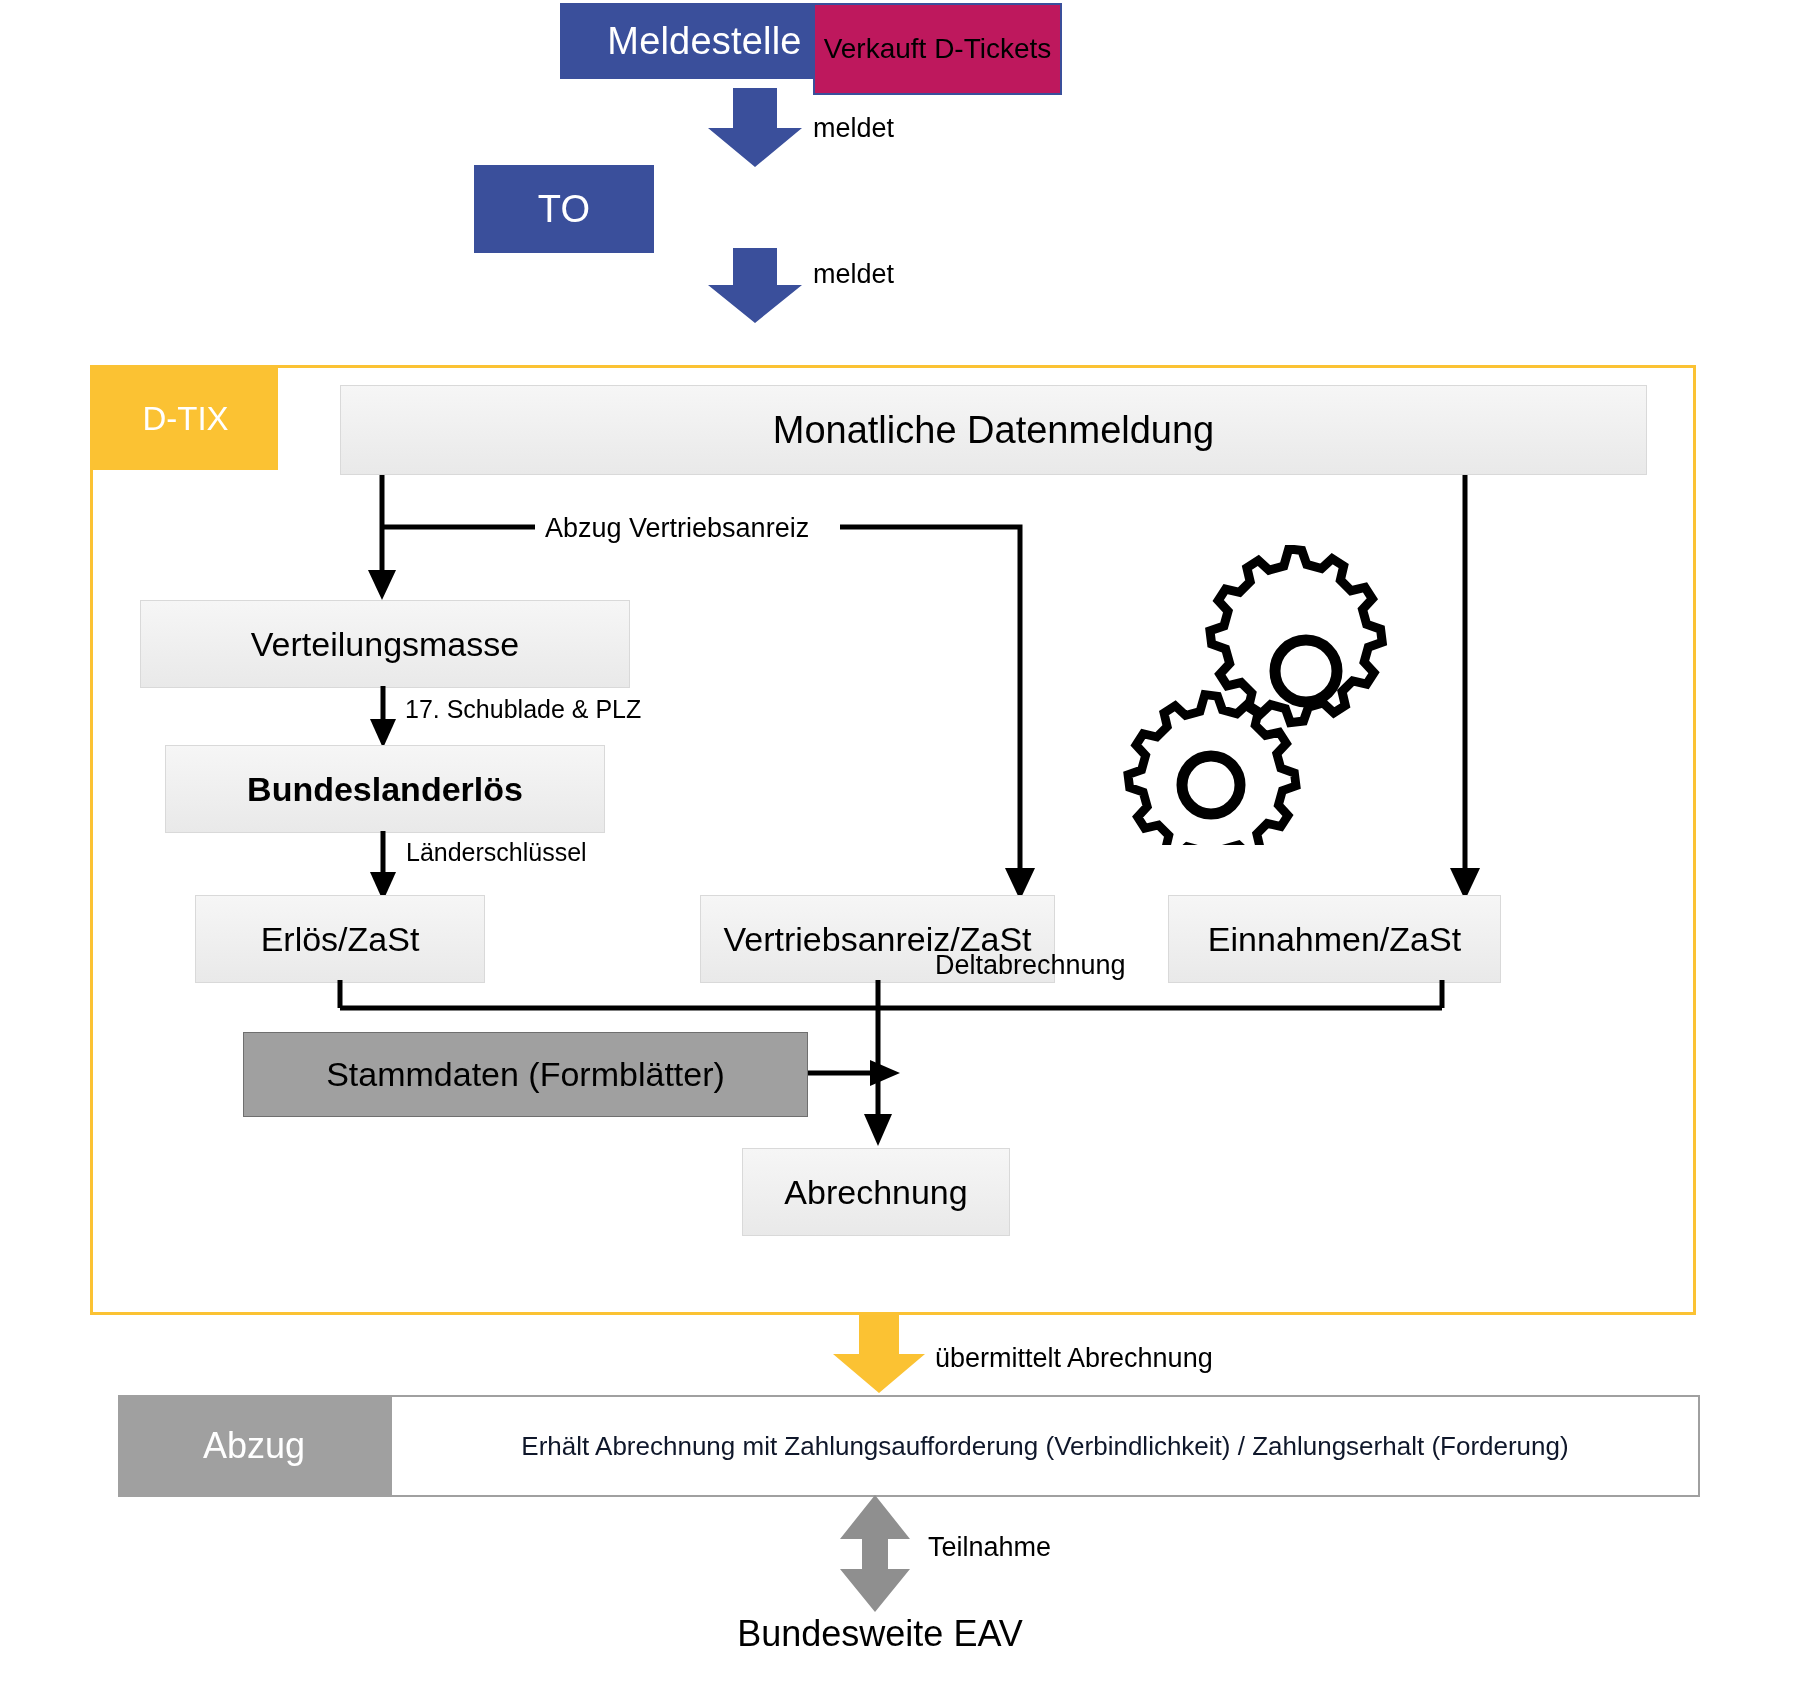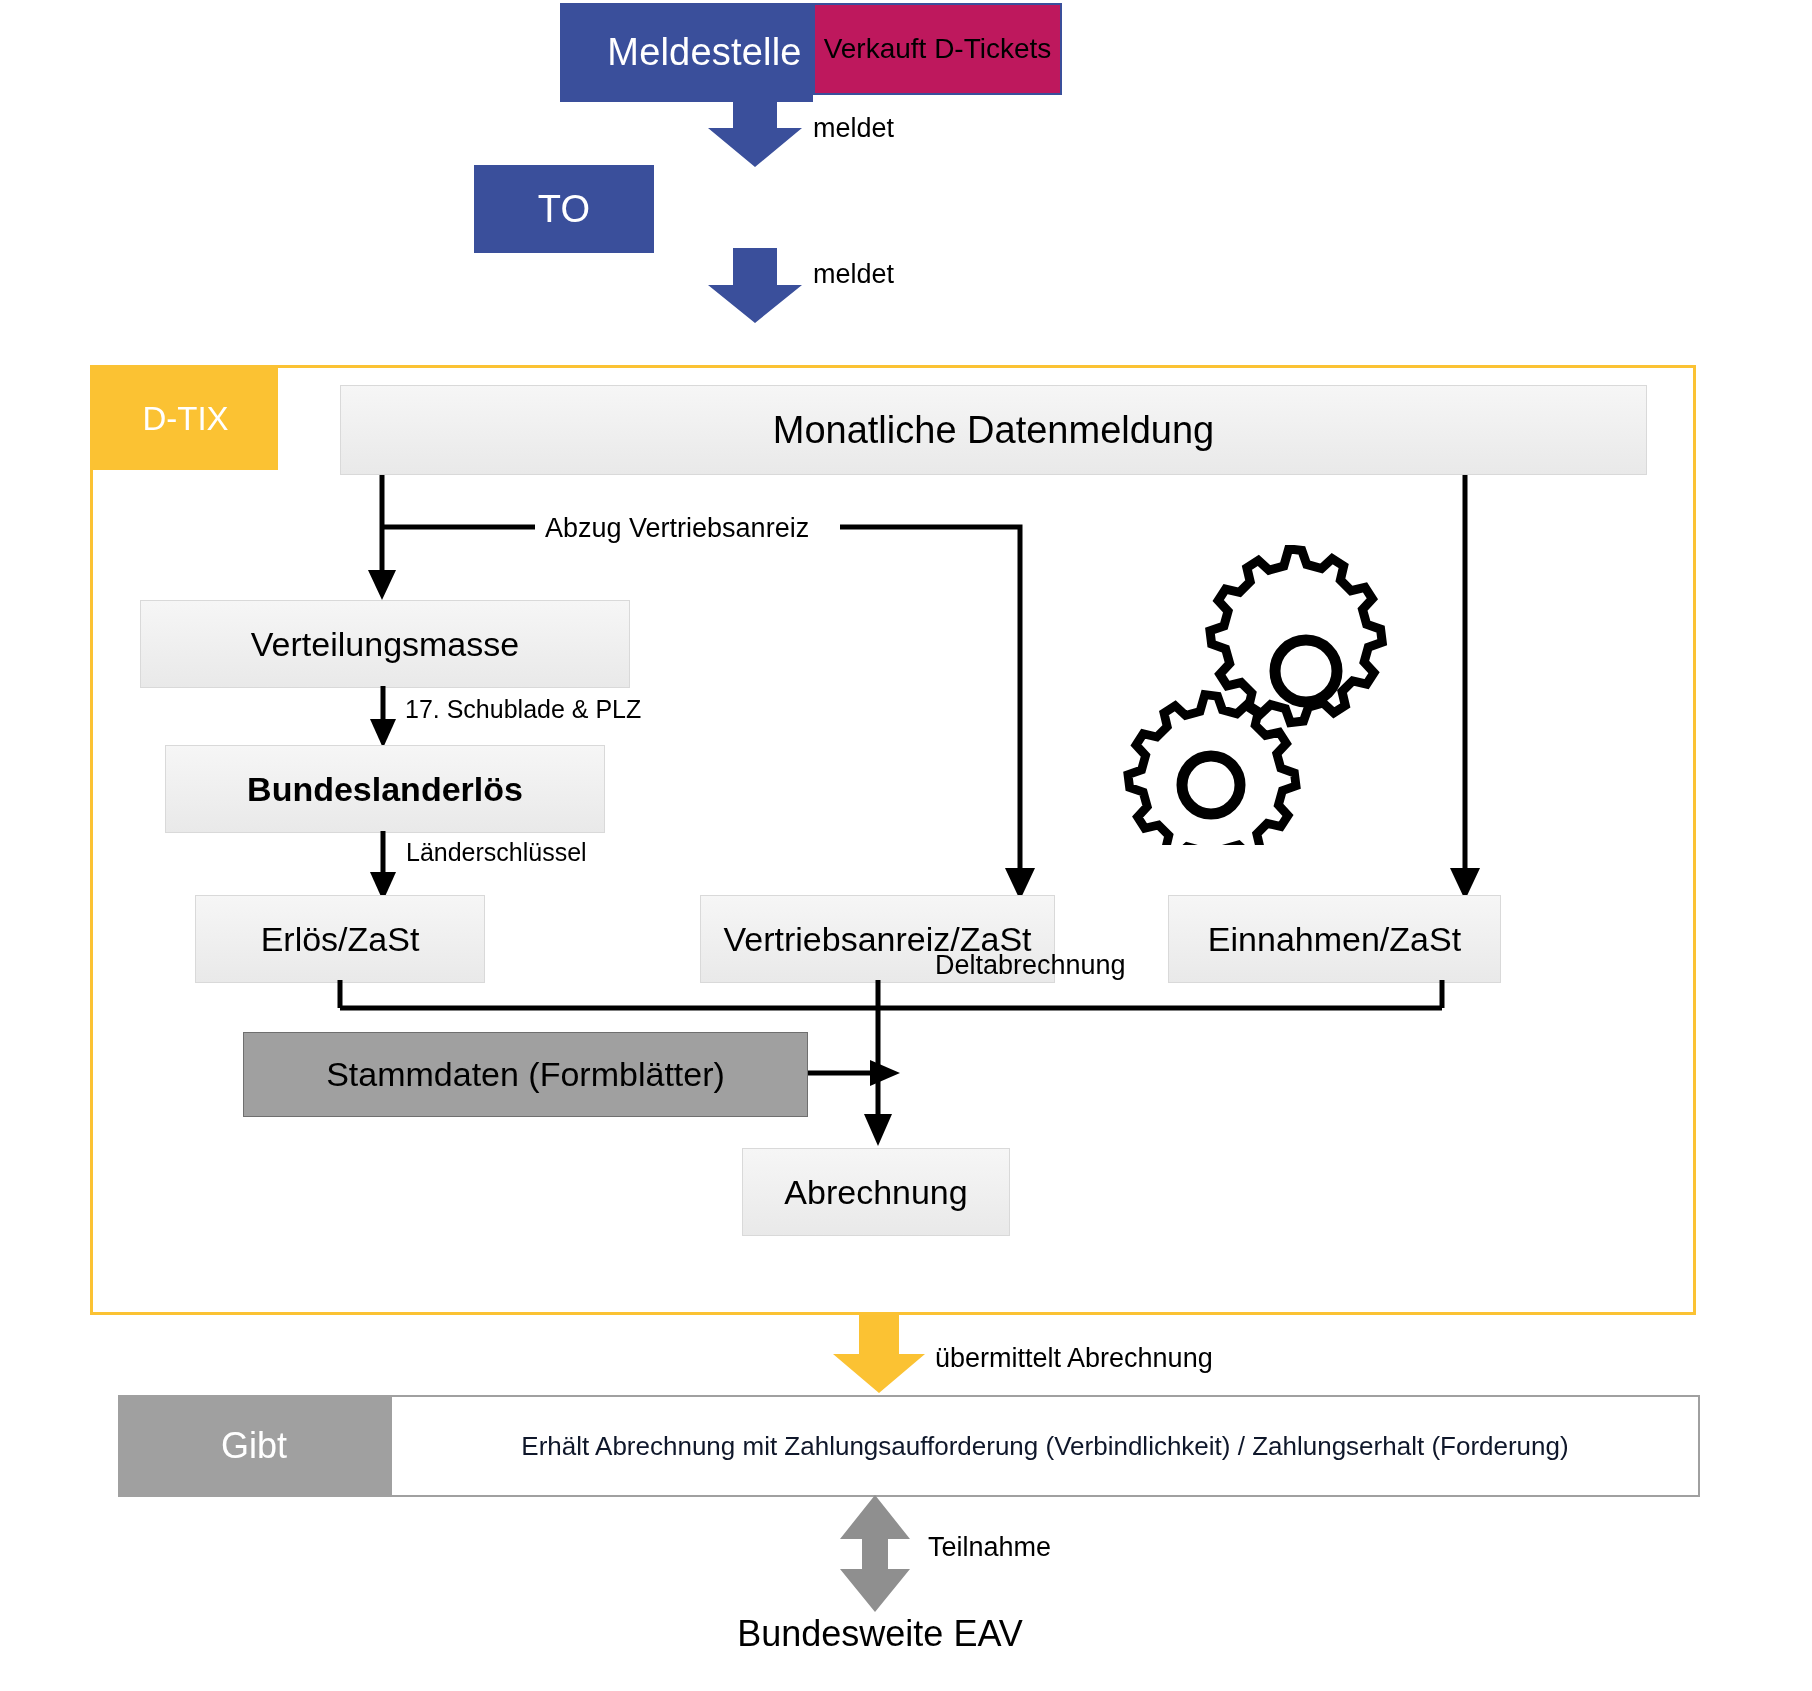--- a/index.html
+++ b/index.html
@@ -42,21 +42,21 @@
   .caption{color:#000000;font-size:36px;white-space:nowrap;}
 
   svg{display:block;}
   .arrowline{stroke:#000000;fill:none;}
 </style>
 </head>
 <body>
 
 <div id="stage">
 
-  <div class="abs actor-blue" style="left:560px;top:3px;width:253px;height:99px;padding-left:36px;">Meldestelle</div>
+  <div class="abs actor-blue" style="left:560px;top:3px;width:253px;height:76px;padding-left:36px;">Meldestelle</div>
   <div class="abs actor-white" style="left:813px;top:3px;width:249px;height:92px;">Verkauft D-Tickets</div>
 
   <svg class="abs" style="left:700px;top:88px;width:110px;height:80px;" viewBox="0 0 110 80">
     <polygon points="33,0 77,0 77,40 102,40 55,79 8,40 33,40" fill="#3a4f9b"></polygon>
   </svg>
   <div class="abs lbl" style="left:813px;top:113px;">meldet</div>
 
   <div class="abs actor-blue" style="left:474px;top:165px;width:180px;height:88px;">TO</div>
 
   <svg class="abs" style="left:700px;top:248px;width:110px;height:76px;" viewBox="0 0 110 76">
@@ -135,21 +135,21 @@
       <path d="M196,12 l16,2 6,17 18,5 13,-12 14,9 -4,17 13,13 17,-4 9,14 -12,13 5,18 17,6 2,16 -17,6 -5,18 12,13 -9,14 -17,-4 -13,13 4,17 -14,9 -13,-12 -18,5 -6,17 -16,2 -6,-17 -18,-5 -13,12 -14,-9 4,-17 -13,-13 -17,4 -9,-14 12,-13 -5,-18 -17,-6 -2,-16 17,-6 5,-18 -12,-13 9,-14 17,4 13,-13 -4,-17 14,-9 13,12 18,-5 z" transform="translate(-62,140) scale(0.80)"></path>
       <circle cx="101" cy="240" r="29"></circle>
     </g>
   </svg>
 
   <svg class="abs" style="left:827px;top:1312px;width:104px;height:82px;" viewBox="0 0 104 82">
     <polygon points="32,0 72,0 72,42 98,42 52,81 6,42 32,42" fill="#fbc233"></polygon>
   </svg>
   <div class="abs lbl" style="left:935px;top:1343px;">übermittelt Abrechnung</div>
 
-  <div class="abs actor-gray" style="left:118px;top:1395px;width:272px;height:102px;">Gibt</div>
+  <div class="abs actor-gray" style="left:118px;top:1395px;width:272px;height:102px;">Abzug</div>
   <div class="abs actor-gray-body" style="left:390px;top:1395px;width:1310px;height:102px;">Erhält Abrechnung mit Zahlungsaufforderung (Verbindlichkeit) / Zahlungserhalt (Forderung)</div>
 
   <svg class="abs" style="left:836px;top:1495px;width:78px;height:118px;" viewBox="0 0 78 118">
     <polygon points="39,0 74,44 52,44 52,74 74,74 39,117 4,74 26,74 26,44 4,44" fill="#8f8f8f"></polygon>
   </svg>
   <div class="abs lbl" style="left:928px;top:1532px;">Teilnahme</div>
 
   <div class="abs caption" style="left:0px;top:1613px;width:1760px;text-align:center;">Bundesweite EAV</div>
 
 </div>

